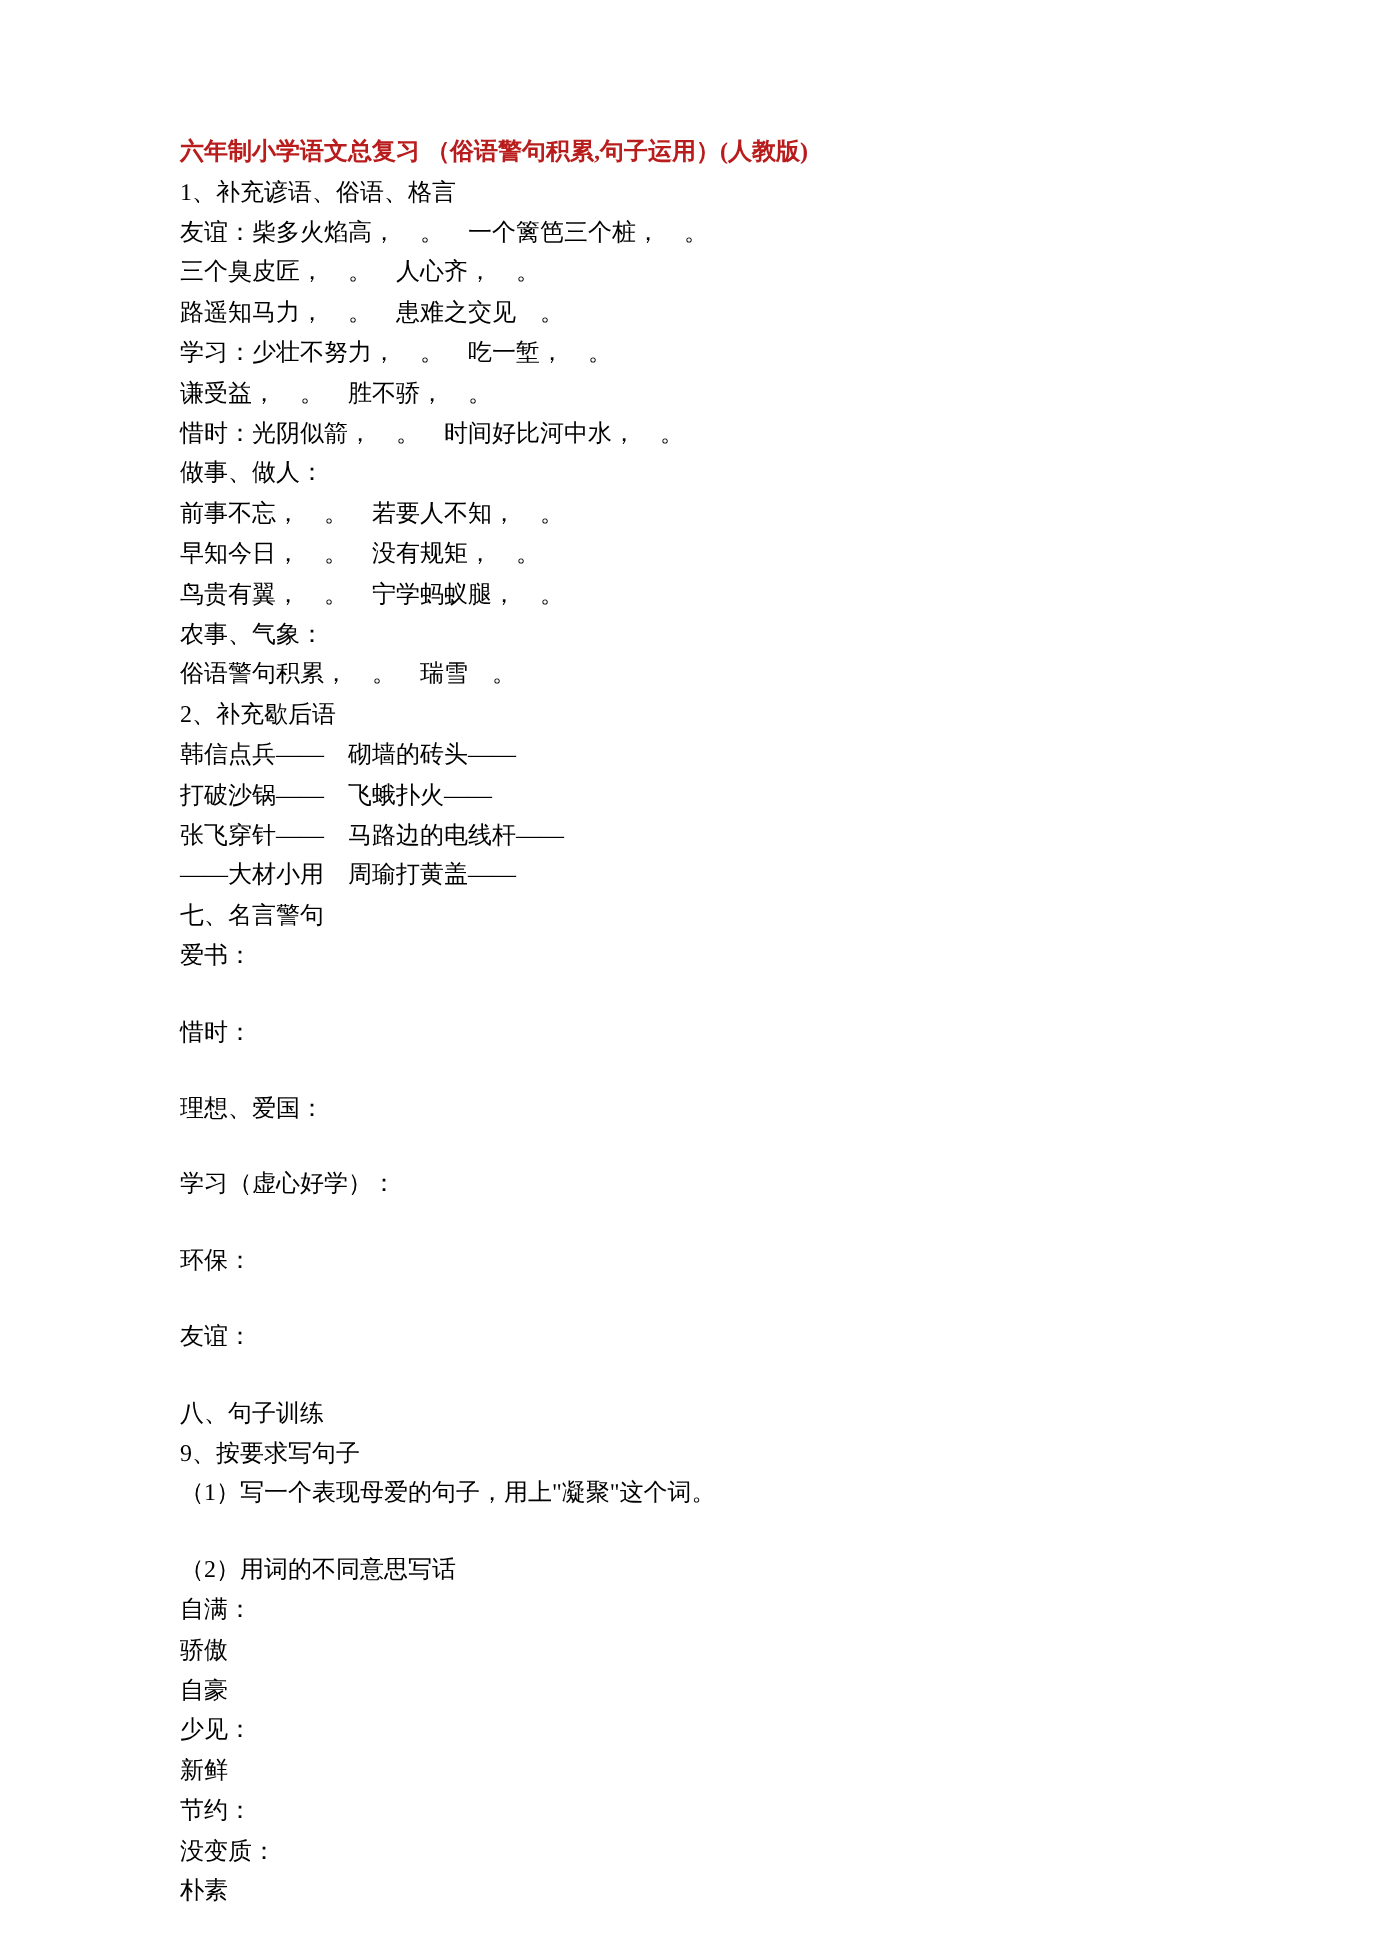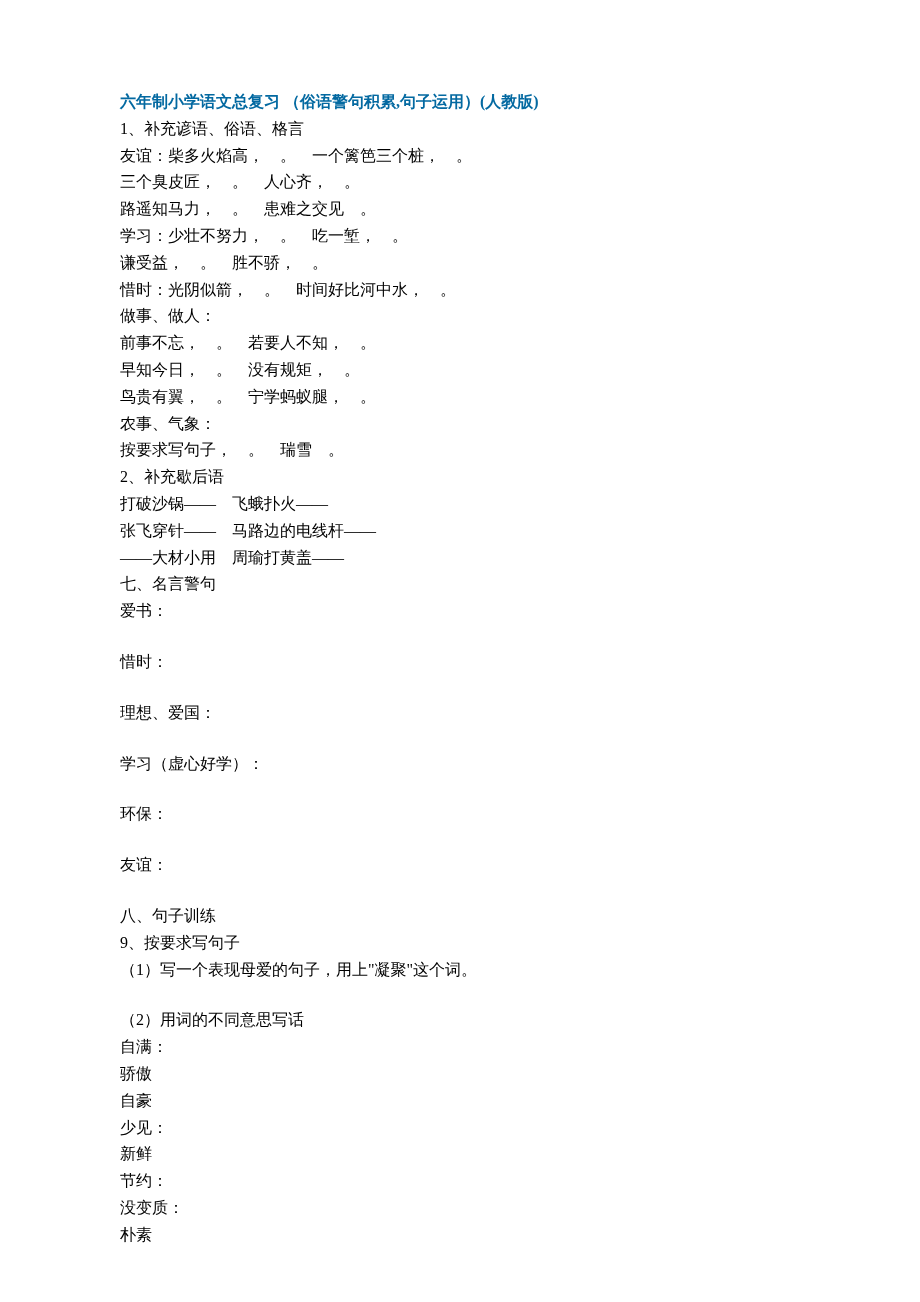--- a/index.html
+++ b/index.html
@@ -12,21 +12,21 @@
       min-height: 1302px;
       background: #ffffff;
       font-family: "SimSun", "宋体", serif;
       font-size: 16px;
       line-height: 1.55;
       color: #000000;
       padding: 90px 120px 40px 120px;
     }
     .title {
       font-weight: bold;
-      color: #0369a1;
+      color: #b91c1c;
       font-size: 16px;
       margin-bottom: 2px;
     }
     .line {
       margin-bottom: 2px;
       white-space: pre-wrap;
     }
     .spacer {
       height: 24px;
     }
@@ -41,22 +41,23 @@
     <div class="line">三个臭皮匠，　。　人心齐，　。</div>
     <div class="line">路遥知马力，　。　患难之交见　。</div>
     <div class="line">学习：少壮不努力，　。　吃一堑，　。</div>
     <div class="line">谦受益，　。　胜不骄，　。</div>
     <div class="line">惜时：光阴似箭，　。　时间好比河中水，　。</div>
     <div class="line">做事、做人：</div>
     <div class="line">前事不忘，　。　若要人不知，　。</div>
     <div class="line">早知今日，　。　没有规矩，　。</div>
     <div class="line">鸟贵有翼，　。　宁学蚂蚁腿，　。</div>
     <div class="line">农事、气象：</div>
-    <div class="line">按要求写句子，　。　瑞雪　。</div>
+    <div class="line">俗语警句积累，　。　瑞雪　。</div>
     <div class="line">2、补充歇后语</div>
+    <div class="line">韩信点兵——　砌墙的砖头——</div>
     <div class="line">打破沙锅——　飞蛾扑火——</div>
     <div class="line">张飞穿针——　马路边的电线杆——</div>
     <div class="line">——大材小用　周瑜打黄盖——</div>
     <div class="line">七、名言警句</div>
     <div class="line">爱书：</div>
     <div class="spacer"></div>
     <div class="line">惜时：</div>
     <div class="spacer"></div>
     <div class="line">理想、爱国：</div>
     <div class="spacer"></div>

